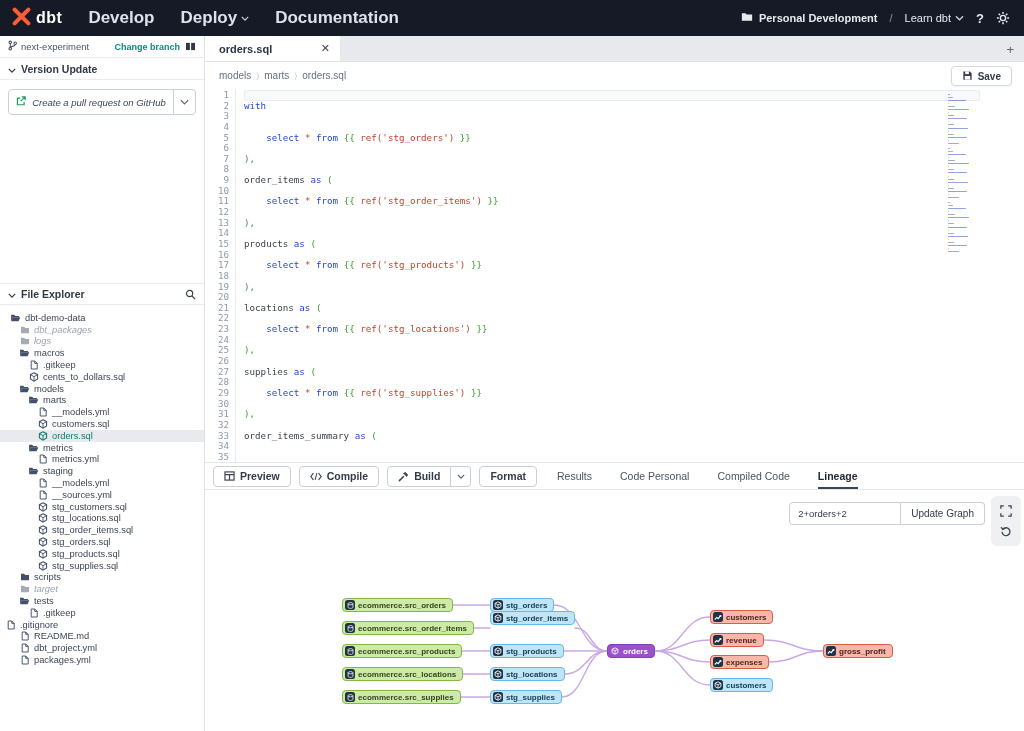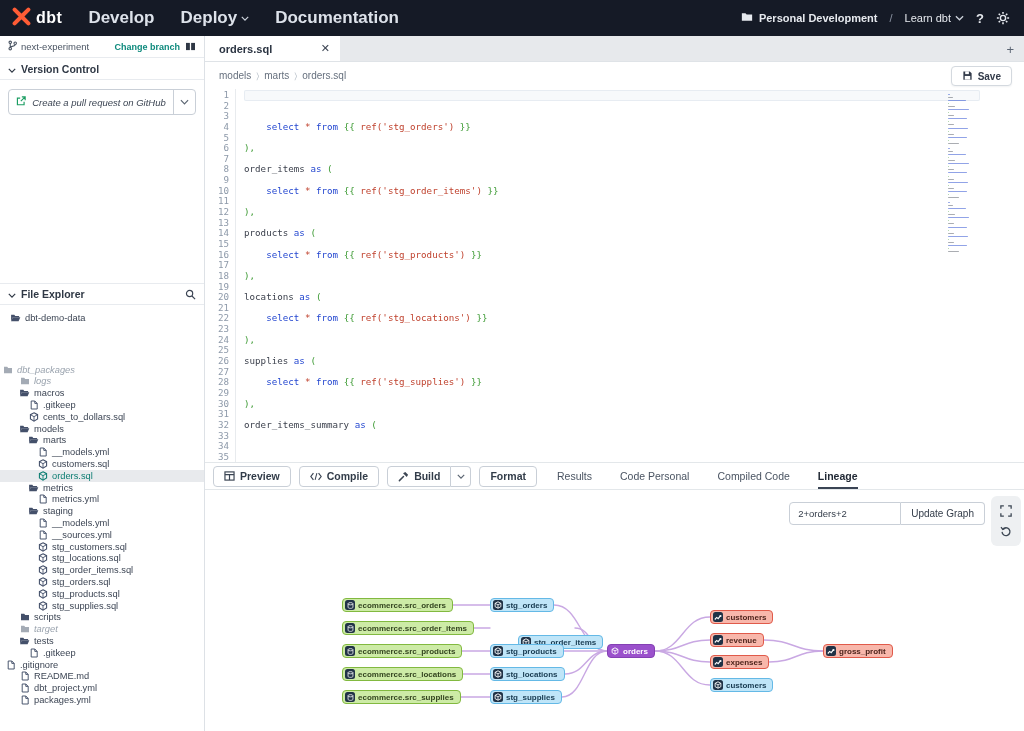--- a/index.html
+++ b/index.html
@@ -178,21 +178,21 @@
                 <rect x="6.7" y="1" width="4.3" height="8" fill="#2f3845"></rect>
               </svg>
             </span>
         </span>
       </div>
 
       <div class="sec-header">
         <span><svg width="8" height="5" viewBox="0 0 10 6">
               <path d="M1 1l4 4 4-4" stroke="#2f3845" stroke-width="1.5" fill="none"></path>
             </svg></span>
-        <span>Version Control</span>
+        <span>Version Update</span>
       </div>
 
       <div class="vc-body">
         <div class="pr-btn">
           <span class="pr-main">
             <span><svg width="10" height="10" viewBox="0 0 12 12">
                   <g stroke="#1c9e63" stroke-width="1.4" fill="none">
                     <path d="M5 2.5H1.7v8h8V7"></path>
                     <path d="M7 1h4v4M11 1L5.8 6.2"></path>
                   </g>
@@ -224,21 +224,21 @@
       <div class="tree" id="file-tree">
           <div class="trow" style="padding-left: 10px;">
             <span class="ticon">
               <svg width="11" height="8" viewBox="0 0 13 10">
                 <path d="M1 1h4l1.2 1.5H11V4H3.2L1 9z" fill="currentColor"></path>
                 <path d="M3.2 4H12.5L10.4 9H1z" fill="currentColor"></path>
               </svg>
             </span>
             <span>dbt-demo-data</span>
           </div>
-          <div class="trow muted" style="padding-left: 2px; margin-top: 40px;">
+          <div class="trow muted" style="padding-left: 19px;">
             <span class="ticon">
               <svg width="10" height="8" viewBox="0 0 12 10">
                 <path d="M1 1h4l1.2 1.5H11V9H1z" fill="currentColor"></path>
               </svg>
             </span>
             <span>dbt_packages</span>
           </div>
           <div class="trow muted" style="padding-left: 19px;">
             <span class="ticon">
               <svg width="10" height="8" viewBox="0 0 12 10">
@@ -546,20 +546,21 @@
             <div class="crow">29</div>
             <div class="crow">30</div>
             <div class="crow">31</div>
             <div class="crow">32</div>
             <div class="crow">33</div>
             <div class="crow">34</div>
             <div class="crow">35</div>
           </div>
         <div class="codecol" id="code">
             <div class="crow cursorline"></div>
+            <div class="crow"><span class="tok-kw">with</span></div>
             <div class="crow"></div>
             <div class="crow"></div>
             <div class="crow"><span class="tok-pln">    </span><span class="tok-kw">select</span><span class="tok-red"> *</span><span class="tok-kw"> from</span><span class="tok-grn"> {{</span><span class="tok-red"> ref('stg_orders')</span><span class="tok-grn"> }}</span></div>
             <div class="crow"></div>
             <div class="crow"><span class="tok-grn">),</span></div>
             <div class="crow"></div>
             <div class="crow"><span class="tok-pln">order_items </span><span class="tok-kw">as</span><span class="tok-grn"> (</span></div>
             <div class="crow"></div>
             <div class="crow"><span class="tok-pln">    </span><span class="tok-kw">select</span><span class="tok-red"> *</span><span class="tok-kw"> from</span><span class="tok-grn"> {{</span><span class="tok-red"> ref('stg_order_items')</span><span class="tok-grn"> }}</span></div>
             <div class="crow"></div>
@@ -830,21 +831,21 @@
               </div>
               <div class="gnode staging" style="left: 285px; top: 115px;">
                 <span class="gicon">
                   <svg width="8" height="8" viewBox="0 0 10 10">
                     <path d="M5 1l3.6 1.9v4.2L5 9 1.4 7.1V2.9z" fill="none" stroke="#fff" stroke-width="1.1"></path>
                     <path d="M1.4 2.9L5 4.8l3.6-1.9M5 4.8V9" fill="none" stroke="#fff" stroke-width="1"></path>
                   </svg>
                 </span>
                 <span>stg_orders</span>
               </div>
-              <div class="gnode staging" style="left: 285px; top: 152px; margin-left: 28px;">
+              <div class="gnode staging" style="left: 285px; top: 128px;">
                 <span class="gicon">
                   <svg width="8" height="8" viewBox="0 0 10 10">
                     <path d="M5 1l3.6 1.9v4.2L5 9 1.4 7.1V2.9z" fill="none" stroke="#fff" stroke-width="1.1"></path>
                     <path d="M1.4 2.9L5 4.8l3.6-1.9M5 4.8V9" fill="none" stroke="#fff" stroke-width="1"></path>
                   </svg>
                 </span>
                 <span>stg_order_items</span>
               </div>
               <div class="gnode staging" style="left: 285px; top: 161px;">
                 <span class="gicon">

